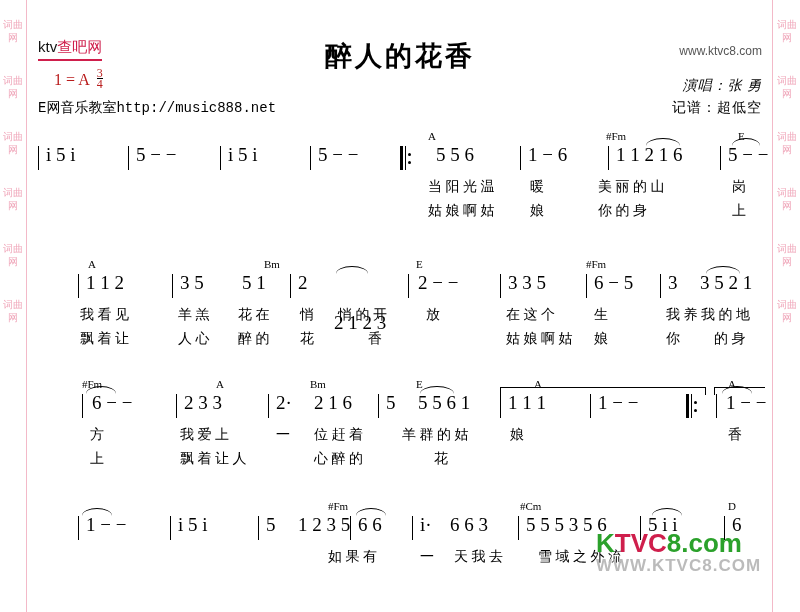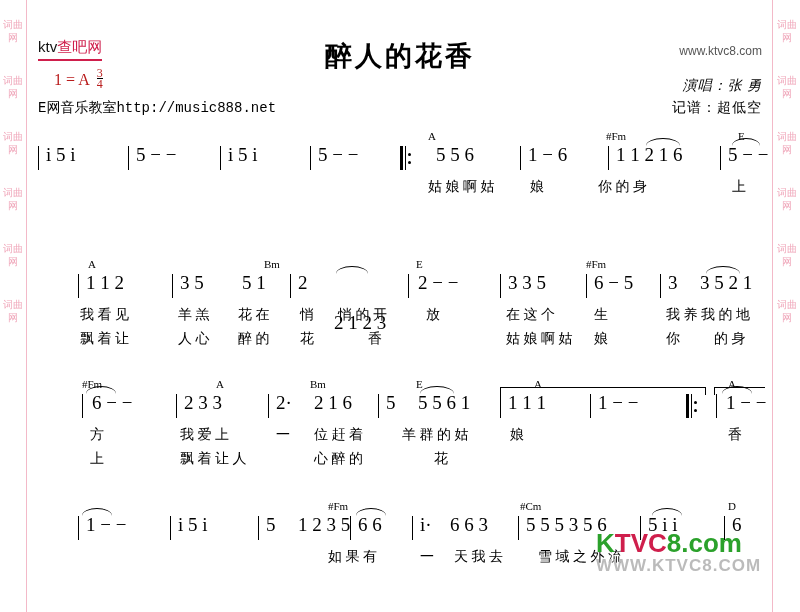--- a/index.html
+++ b/index.html
@@ -287,20 +287,26 @@
       </span>
       <span class="note" style="left:398px;">5 5 6</span>
       <span class="barline" style="left:482px;"></span>
       <span class="note" style="left:490px;">1 − 6</span>
       <span class="barline" style="left:570px;"></span>
       <span class="note" style="left:578px;">1 1 2 1 6</span>
       <span class="barline" style="left:682px;"></span>
       <span class="note" style="left:690px;">5 − −</span>
       <span class="slur" style="left:608px; top:-6px; width:34px;"></span>
       <span class="slur" style="left:694px; top:-6px; width:28px;"></span>
+    </div>
+    <div class="lyricrow">
+      <span class="lyric" style="left:390px;">当 阳 光 温</span>
+      <span class="lyric" style="left:492px;">暖</span>
+      <span class="lyric" style="left:560px;">美 丽 的 山</span>
+      <span class="lyric" style="left:694px;">岗</span>
     </div>
     <div class="lyricrow">
       <span class="lyric" style="left:390px;">姑 娘 啊 姑</span>
       <span class="lyric" style="left:492px;">娘</span>
       <span class="lyric" style="left:560px;">你 的 身</span>
       <span class="lyric" style="left:694px;">上</span>
     </div>
   </div>
 
   <div class="system sys2">

